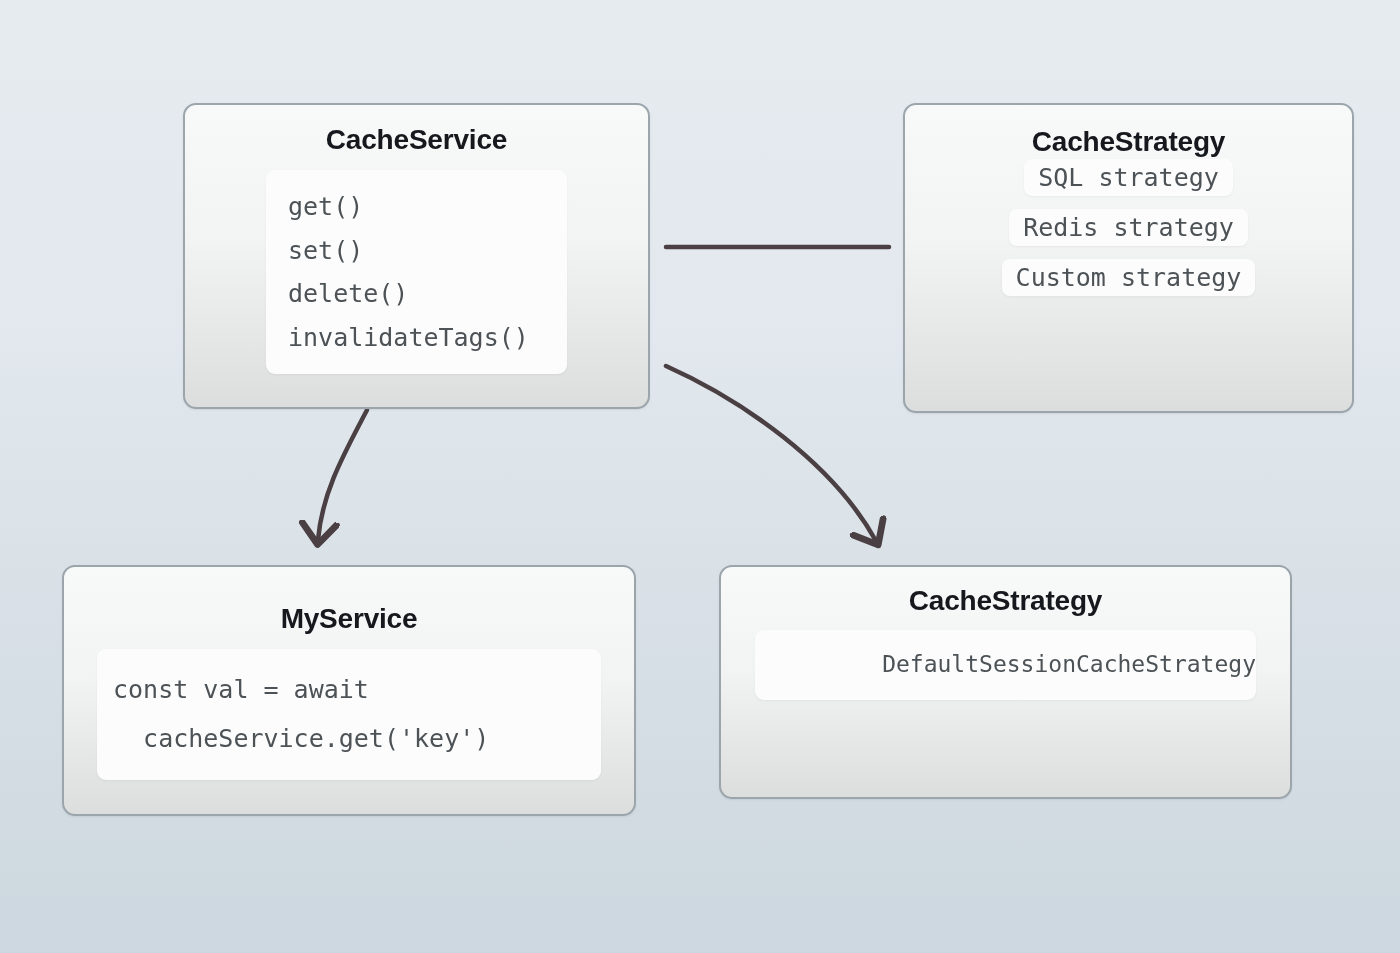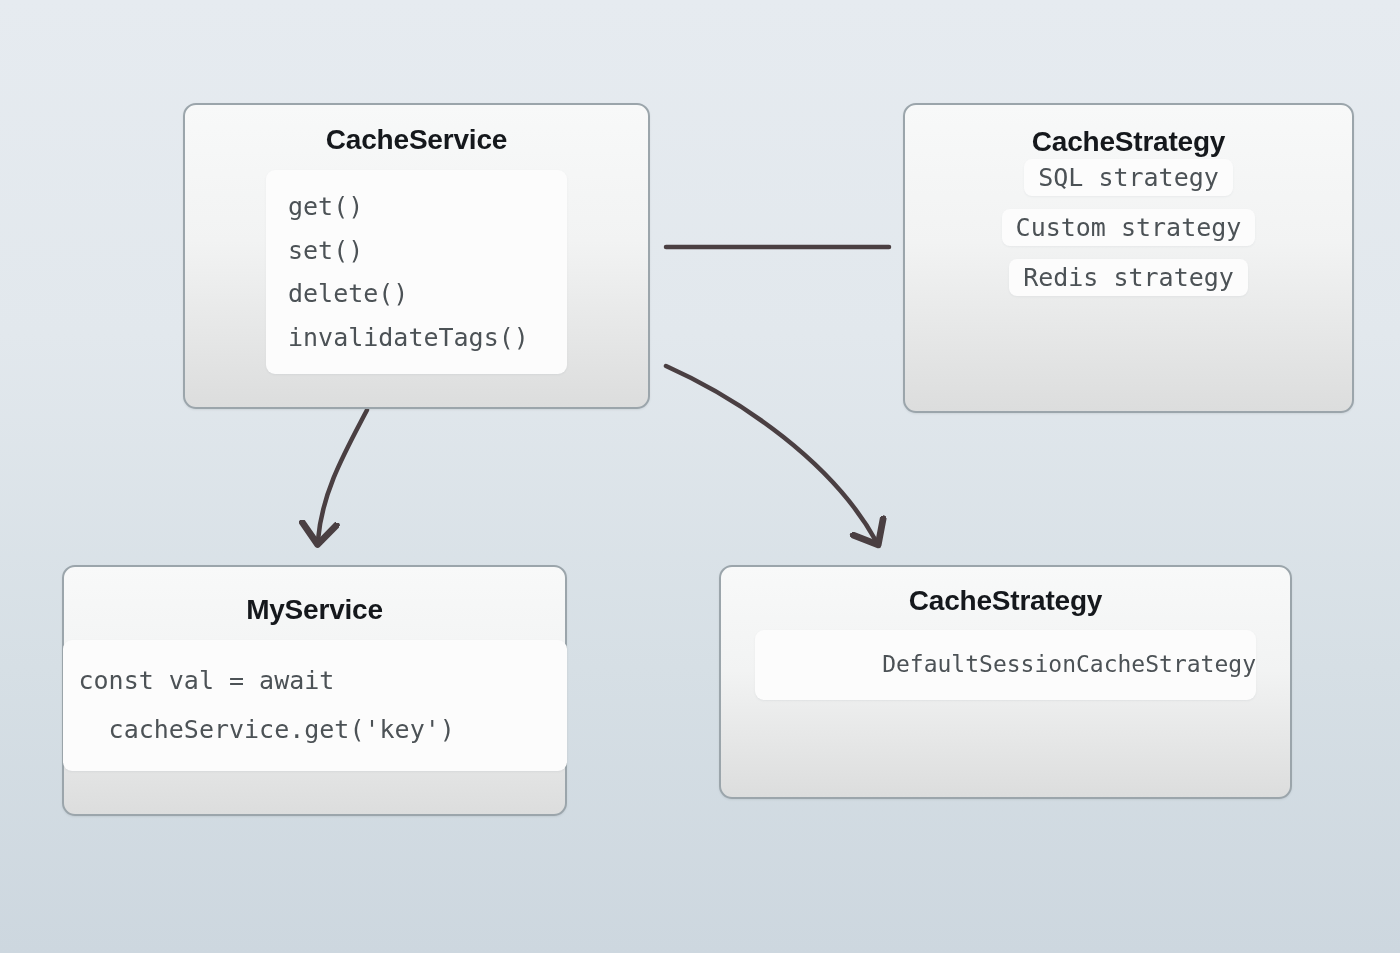--- a/index.html
+++ b/index.html
@@ -57,21 +57,21 @@
   
   #node-cache-strategy { left:903px; top:103px; width:451px; height:310px; padding-top:20px; }
   #node-cache-strategy .node-title { font-size:28px; line-height:34px; }
   #node-cache-strategy .pill-list {
     margin-top:0; display:flex; flex-direction:column;
     align-items:center; gap:13px;
   }
   #node-cache-strategy .pill { font-size:25px; padding:4px 14px; }
 
   
-  #node-my-service { left:62px; top:565px; width:505px; height:251px; padding-top:26px; }
+  #node-my-service { left:62px; top:565px; width:574px; height:251px; padding-top:35px; }
   #node-my-service .node-title { font-size:28px; line-height:34px; }
   #node-my-service .code-block {
     margin-top:13px; width:504px; padding:16px 0 17px 16px;
     font-size:25px; line-height:49px;
   }
 
   
   #node-session-cache { left:719px; top:565px; width:573px; height:234px; padding-top:17px; }
   #node-session-cache .node-title { font-size:28px; line-height:34px; }
   #node-session-cache .code-block {
@@ -107,22 +107,22 @@
       <div class="code-line">set()</div>
       <div class="code-line">delete()</div>
       <div class="code-line">invalidateTags()</div>
     </div>
   </div>
 
   <div class="node" id="node-cache-strategy">
     <div class="node-title">CacheStrategy</div>
     <div class="pill-list">
       <div class="pill">SQL strategy</div>
+      <div class="pill">Redis strategy</div>
       <div class="pill">Custom strategy</div>
-      <div class="pill">Redis strategy</div>
     </div>
   </div>
 
   <div class="node" id="node-my-service">
     <div class="node-title">MyService</div>
     <div class="code-block">
       <div class="code-line">const val = await</div>
       <div class="code-line">  cacheService.get('key')</div>
     </div>
   </div>

